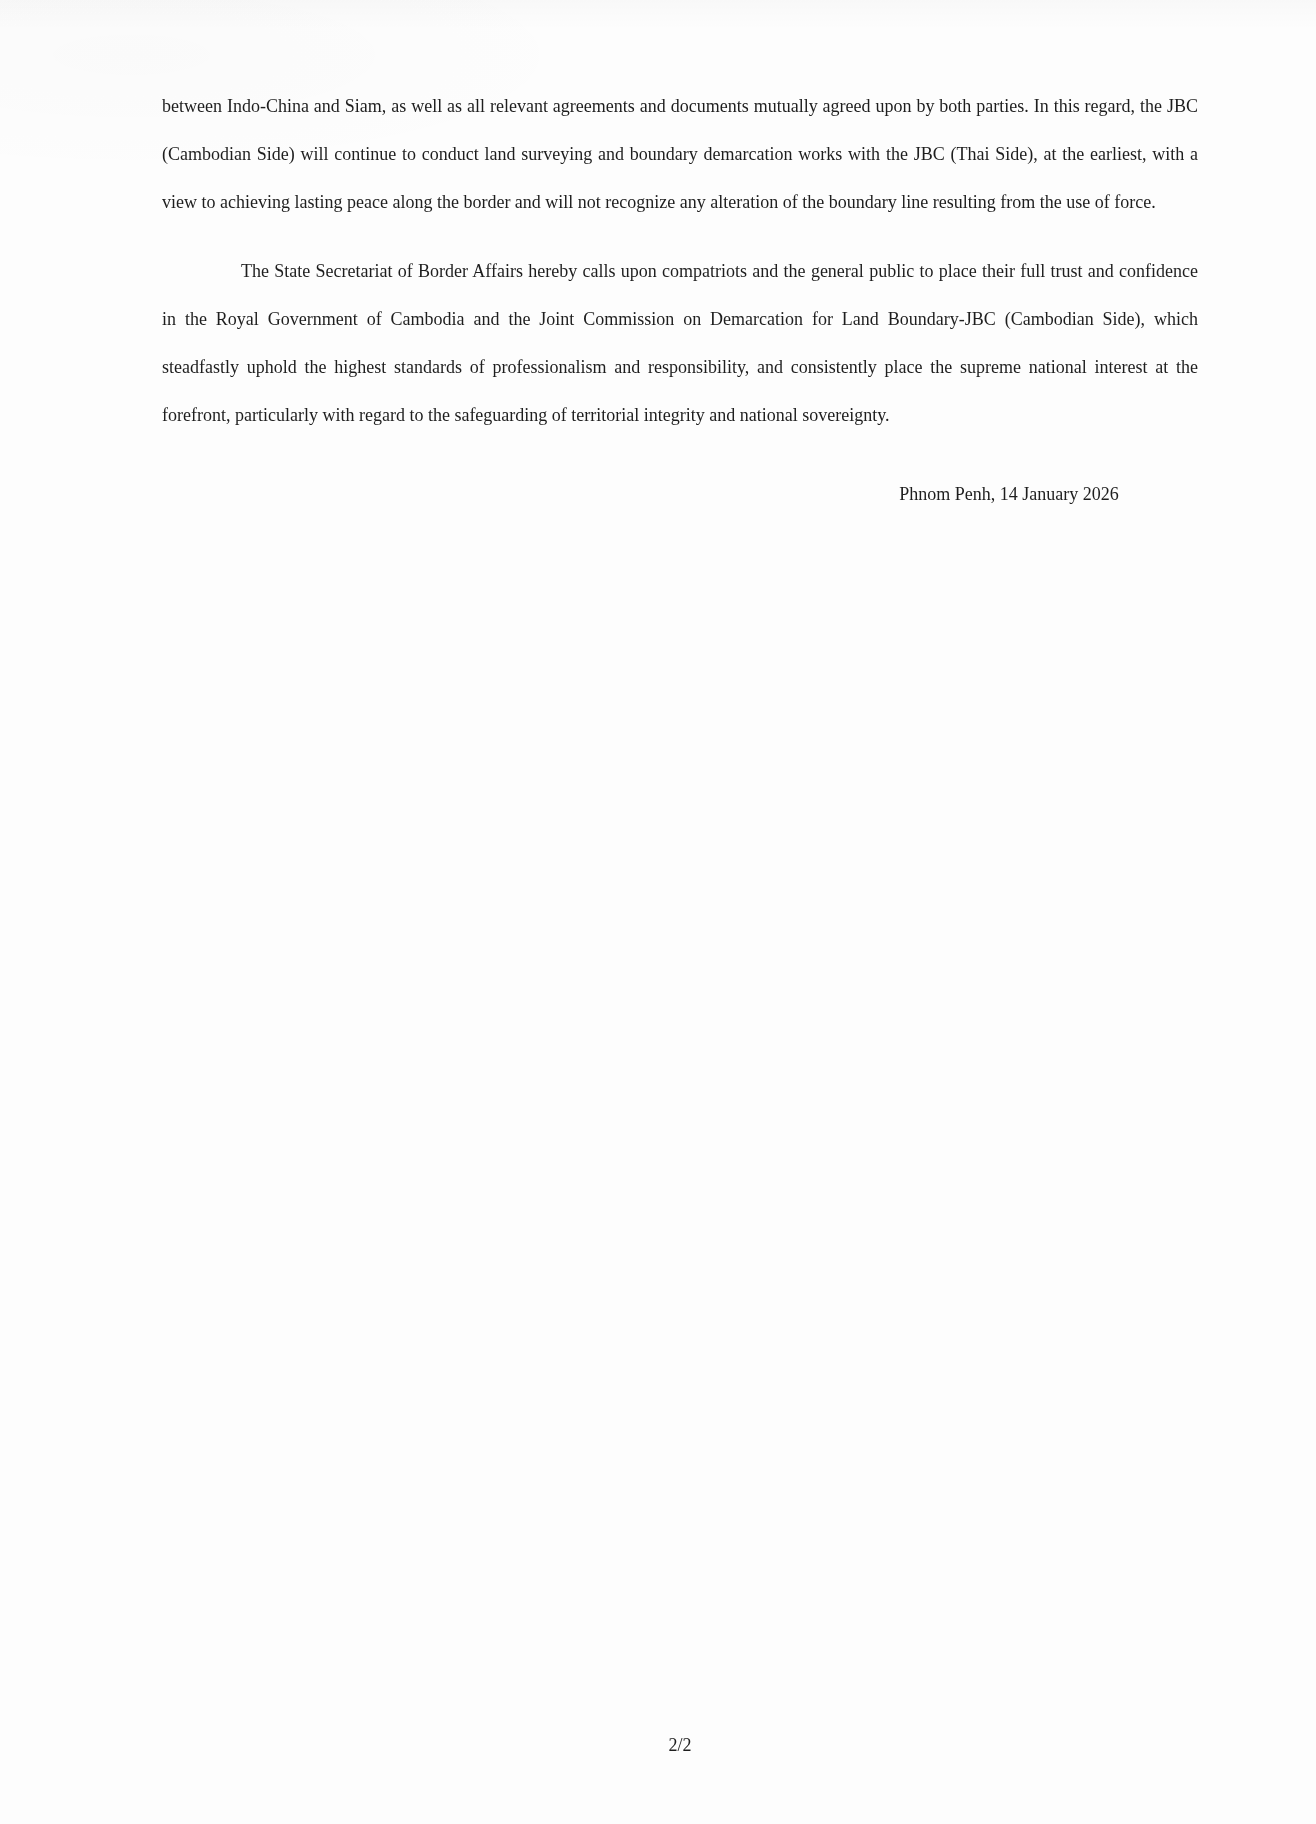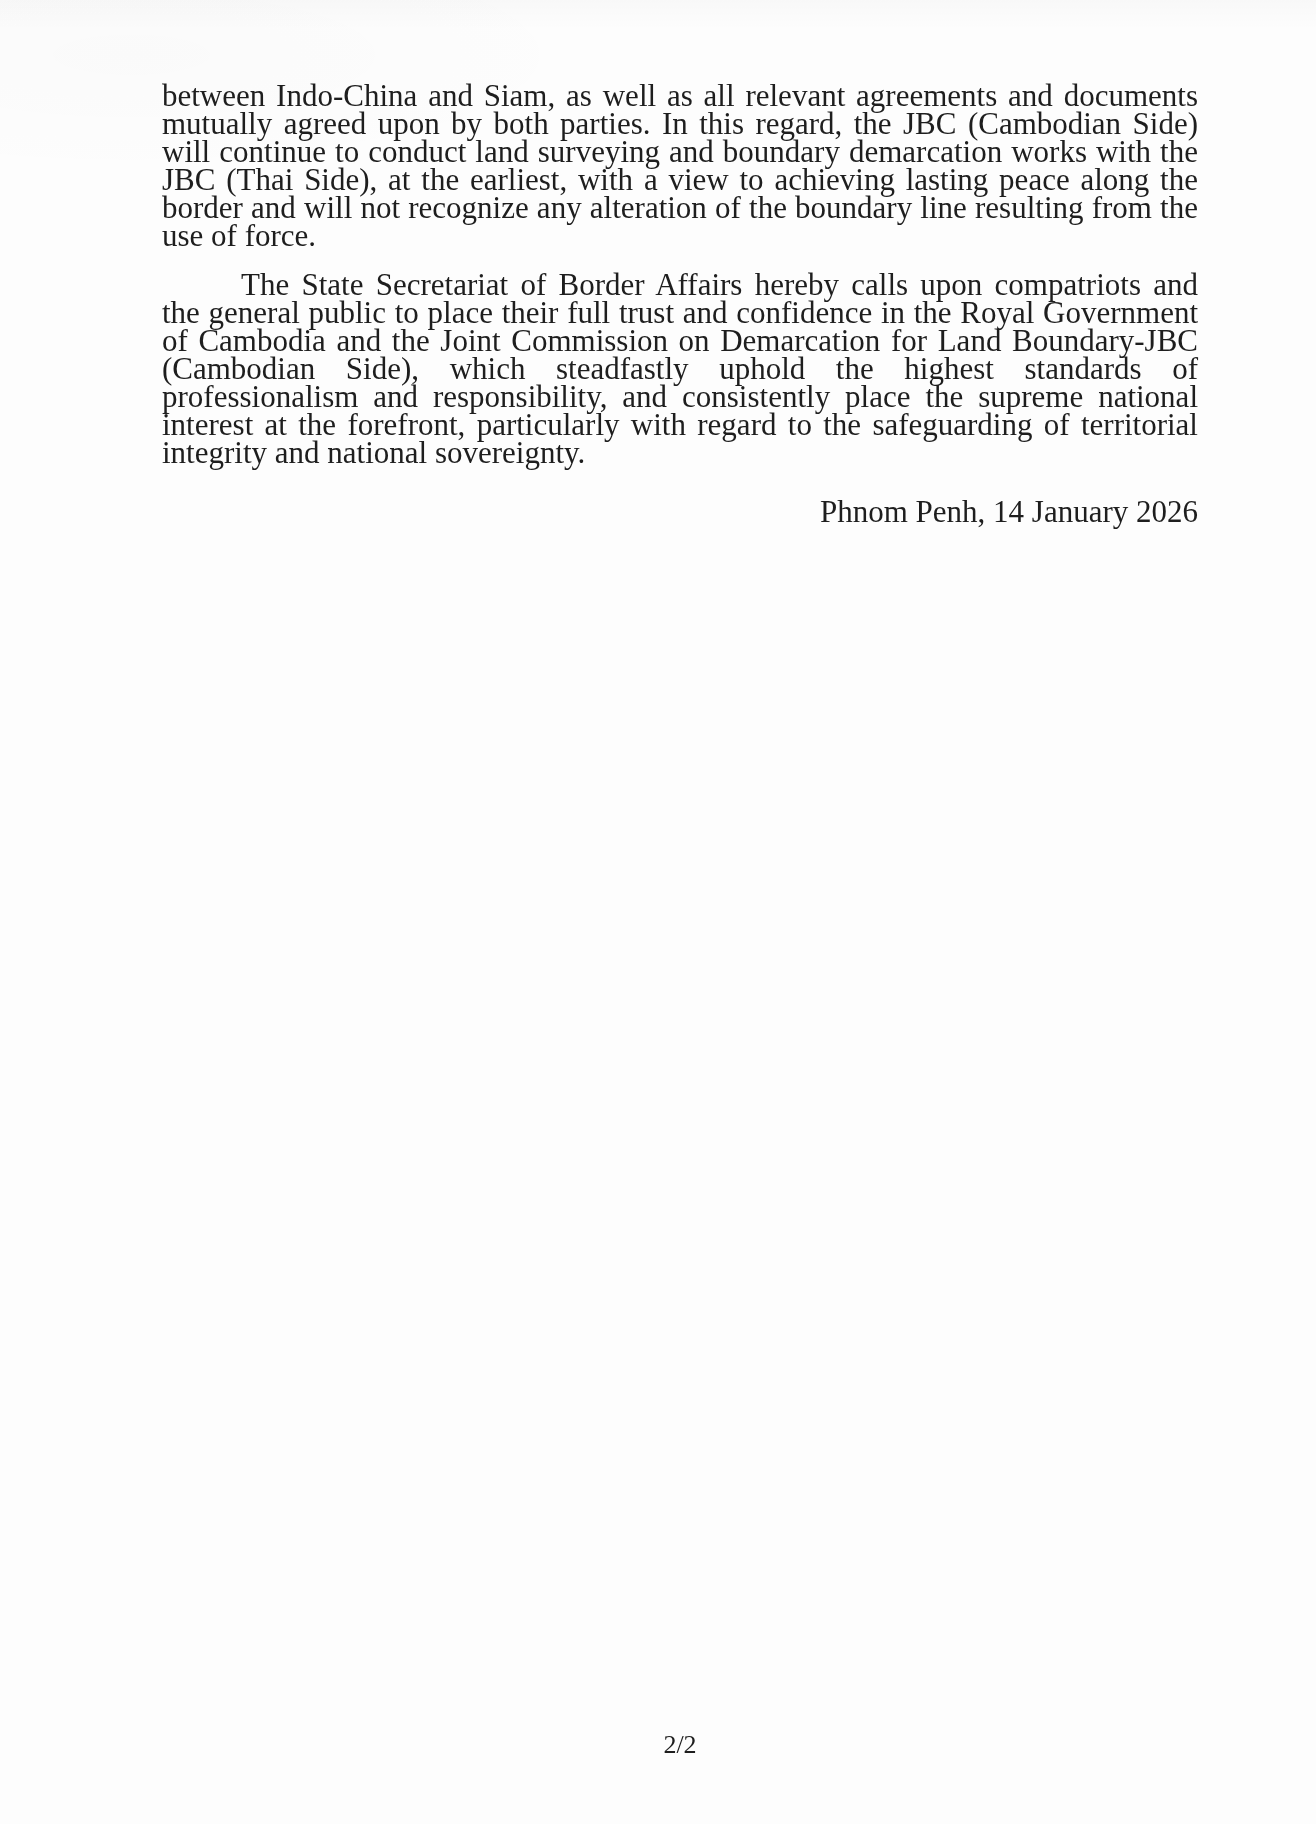--- a/index.html
+++ b/index.html
@@ -23,51 +23,51 @@
     pointer-events: none;
     background:
       linear-gradient(180deg, rgba(0,0,0,0.018) 0px, rgba(0,0,0,0.0) 30px),
       radial-gradient(ellipse 700px 180px at 10% 3%, rgba(0,0,0,0.012), rgba(0,0,0,0) 70%);
   }
   .text-block {
     position: absolute;
     left: 162px;
     top: 82px;
     width: 1036px;
-    font-size: 31px;
-    line-height: 28px;
+    font-size: 18px;
+    line-height: 48px;
   }
   .para {
     margin: 0 0 21px 0;
     text-align: justify;
     text-justify: inter-word;
   }
   .para.indent {
     text-indent: 79px;
   }
   .para strong {
     font-weight: normal;
   }
   .dateline {
     margin: 31px 0 0 658px;
-    text-align: right;
+    text-align: center;
     white-space: nowrap;
   }
   .signature {
     margin: 11px 0 0 658px;
     font-weight: bold;
     white-space: nowrap;
   }
   .page-number {
     position: absolute;
     left: 162px;
     top: 1728px;
     width: 1036px;
     text-align: center;
-    font-size: 26px;
+    font-size: 18px;
     line-height: 34px;
   }
 </style>
 </head>
 <body>
 
 <div class="page">
   <div class="scan-shade"></div>
 
   <div class="text-block">

